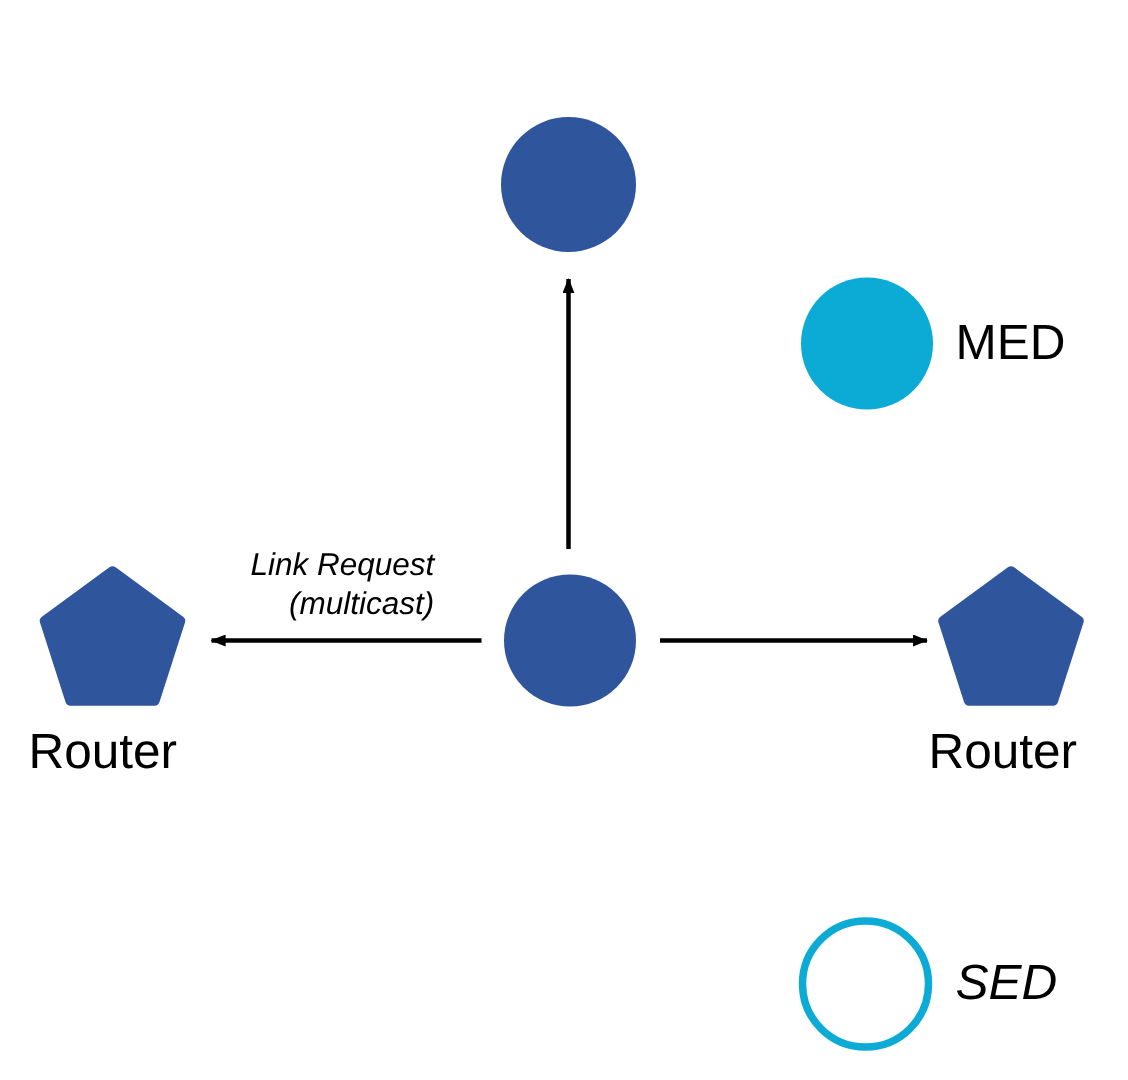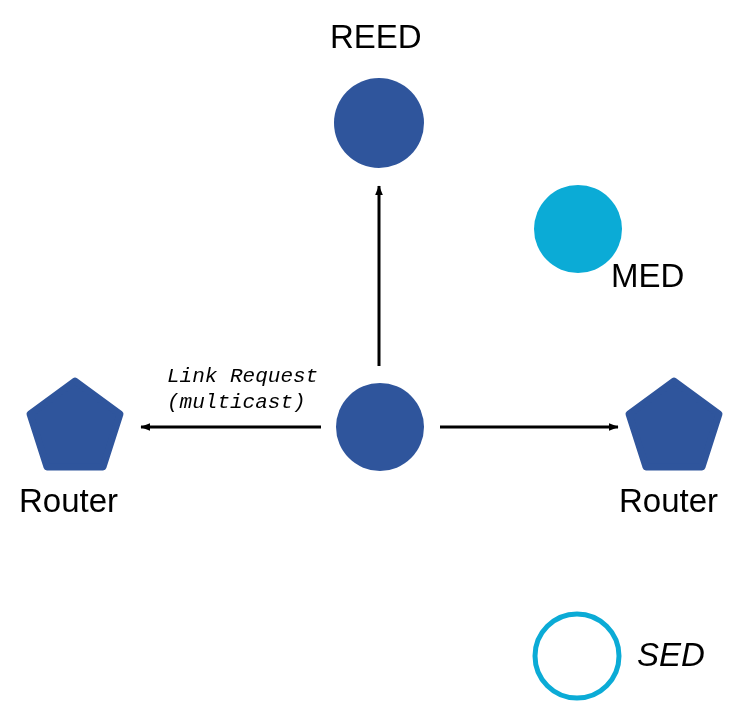--- a/index.html
+++ b/index.html
@@ -25,30 +25,30 @@
   .node-label {
     position: absolute;
     font-family: "Liberation Sans", sans-serif;
     font-size: 33px;
     color: #000000;
     white-space: nowrap;
     line-height: 1;
   }
   .edge-label {
     position: absolute;
-    font-family: Liberation Mono, monospace;
+    font-family: Liberation Sans, sans-serif;
     font-style: italic;
     font-size: 21px;
     color: #000000;
     line-height: 1.22;
-    text-align: left;
+    text-align: right;
     white-space: nowrap;
   }
   #label-reed  { left: 330px; top: 20px; }
-  #label-med   { left: 611px; top: 211px; margin-top: 48px; }
+  #label-med   { left: 637px; top: 211px; }
   #label-sed   { left: 637px; top: 638px; font-style: italic; }
   #label-router-left  { left: 19px;  top: 484px; }
   #label-router-right { left: 619px; top: 484px; }
   #label-link-request { left: 167px; top: 364px; }
 </style>
 </head>
 <body>
 
 <div id="canvas">
 
@@ -71,21 +71,20 @@
 
     <circle cx="577" cy="656" r="42" fill="none" stroke="#0BABD6" stroke-width="5"></circle>
 
     <circle cx="380" cy="427" r="44" fill="#2F559C"></circle>
 
     <polygon points="75,381 120,414 103,467 47,467 30,414" fill="#2F559C" stroke="#2F559C" stroke-width="7" stroke-linejoin="round"></polygon>
 
     <polygon points="674,381 719,414 702,467 646,467 629,414" fill="#2F559C" stroke="#2F559C" stroke-width="7" stroke-linejoin="round"></polygon>
   </svg>
 
-  <div class="node-label" id="label-reed">REED</div>
 
   <div class="node-label" id="label-med">MED</div>
 
   <div class="node-label" id="label-sed">SED</div>
 
   <div class="node-label" id="label-router-left">Router</div>
 
   <div class="node-label" id="label-router-right">Router</div>
 
   <div class="edge-label" id="label-link-request">

